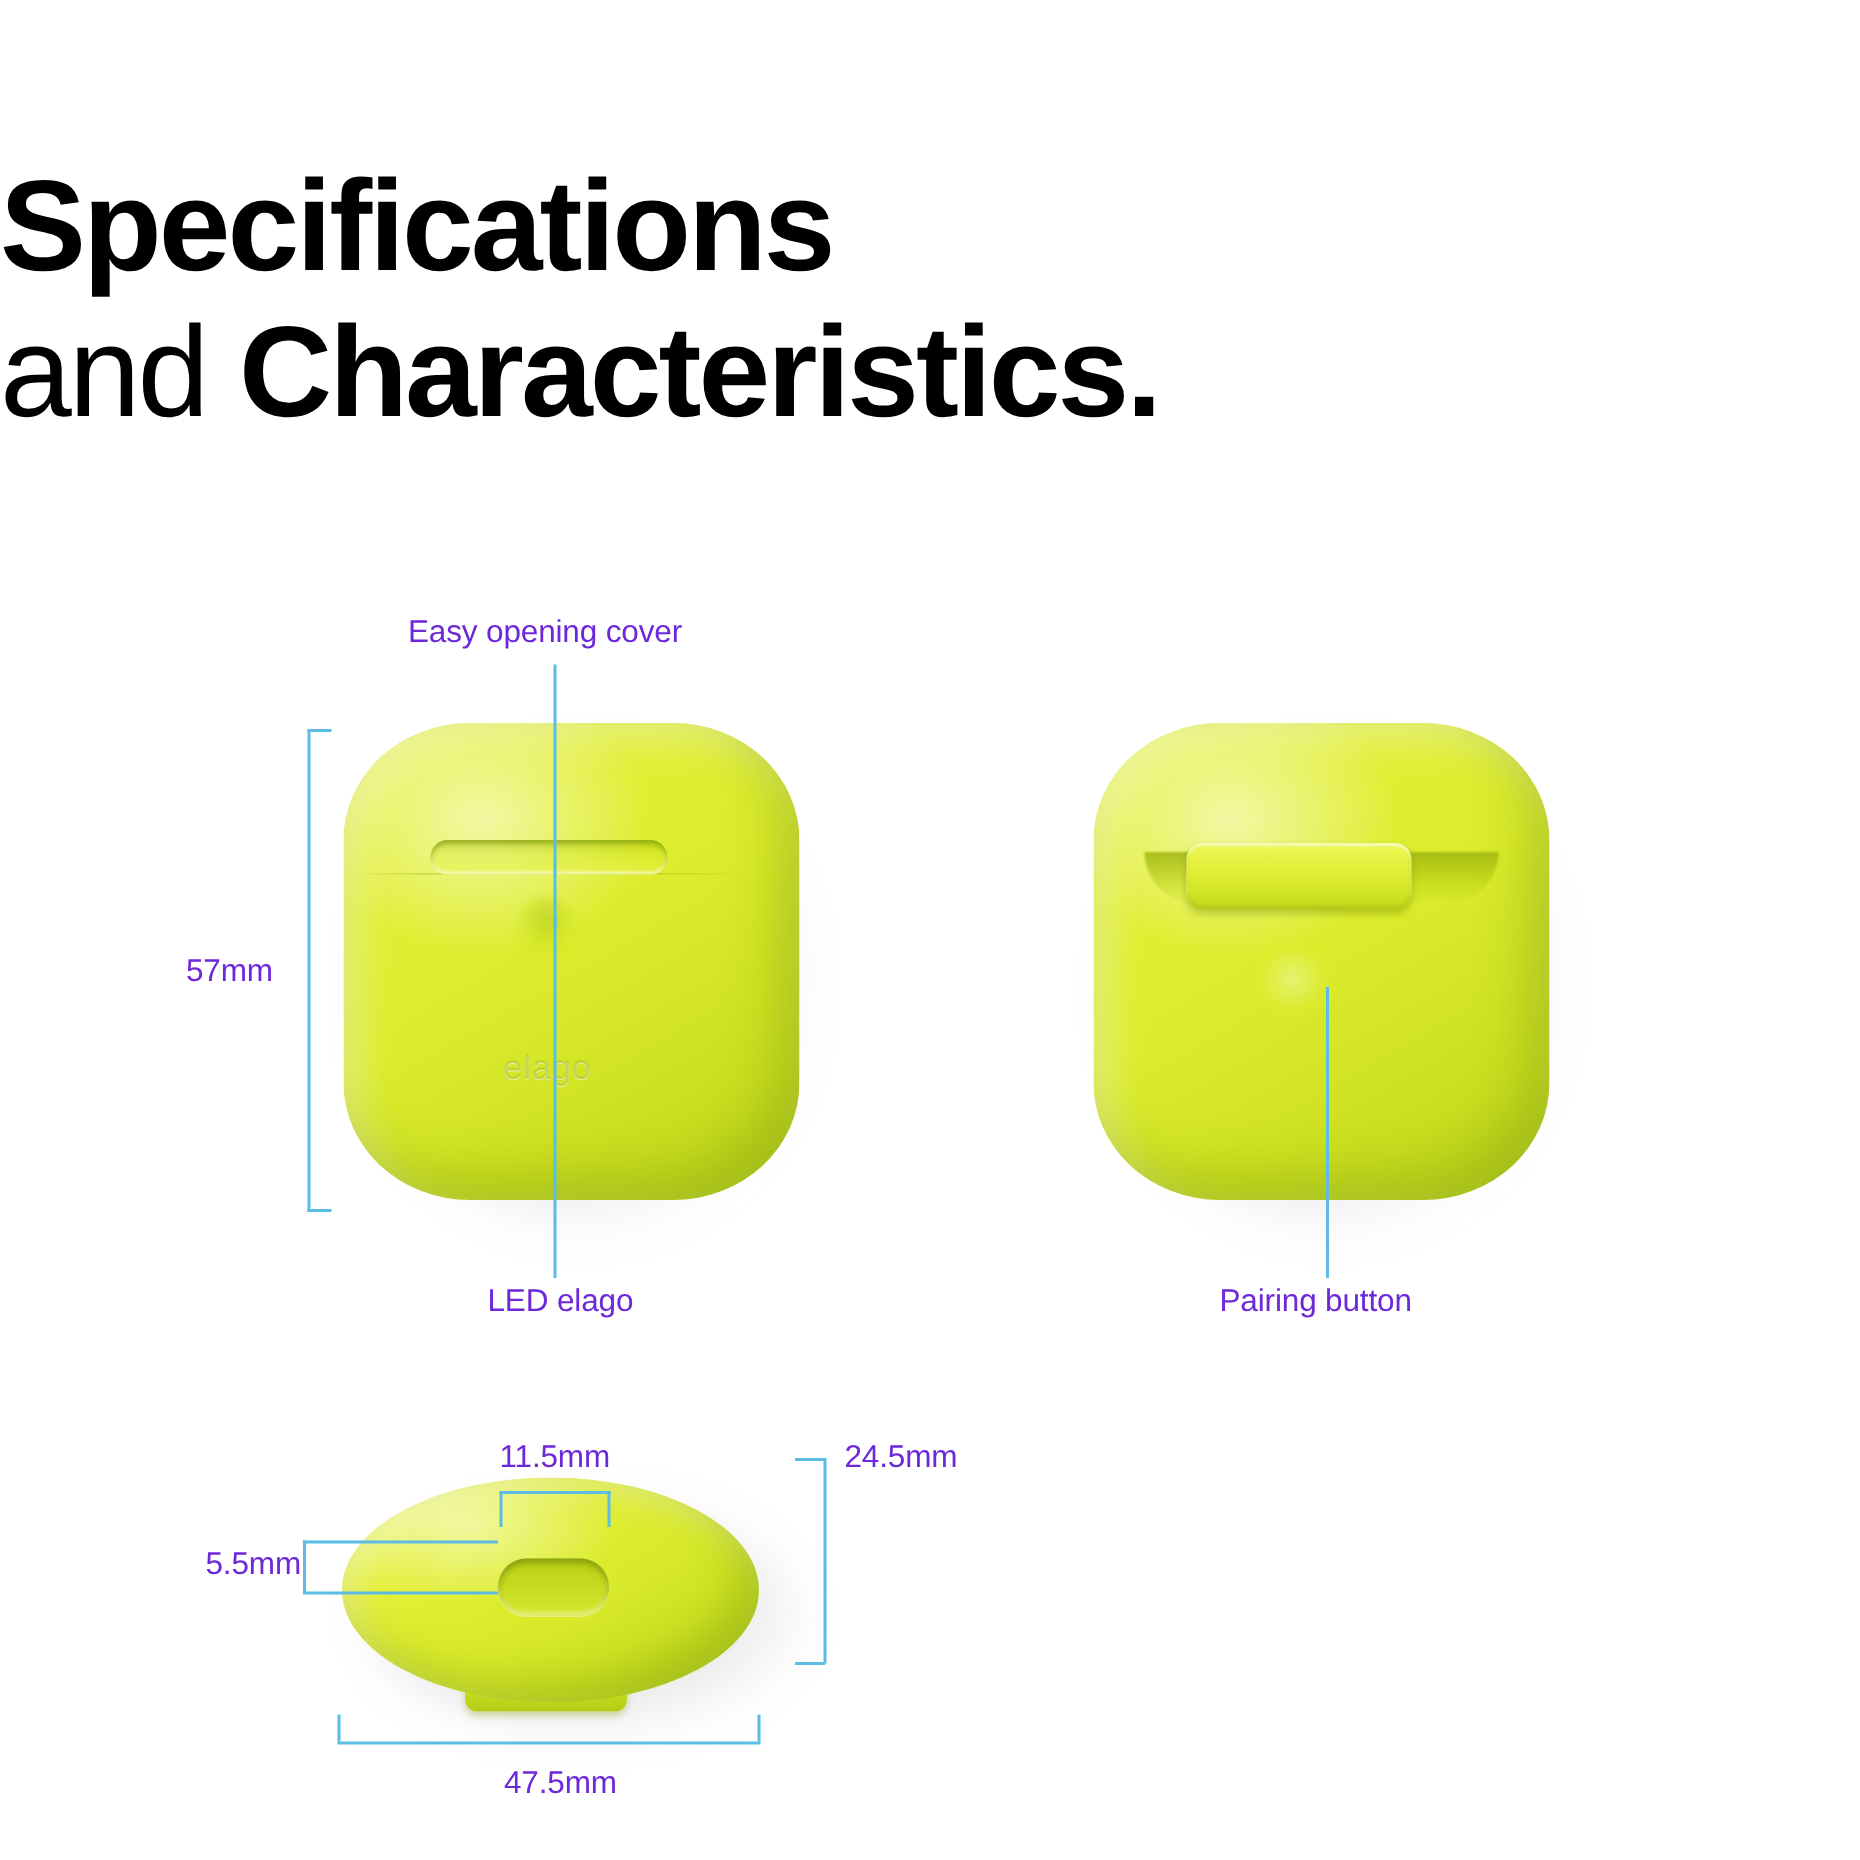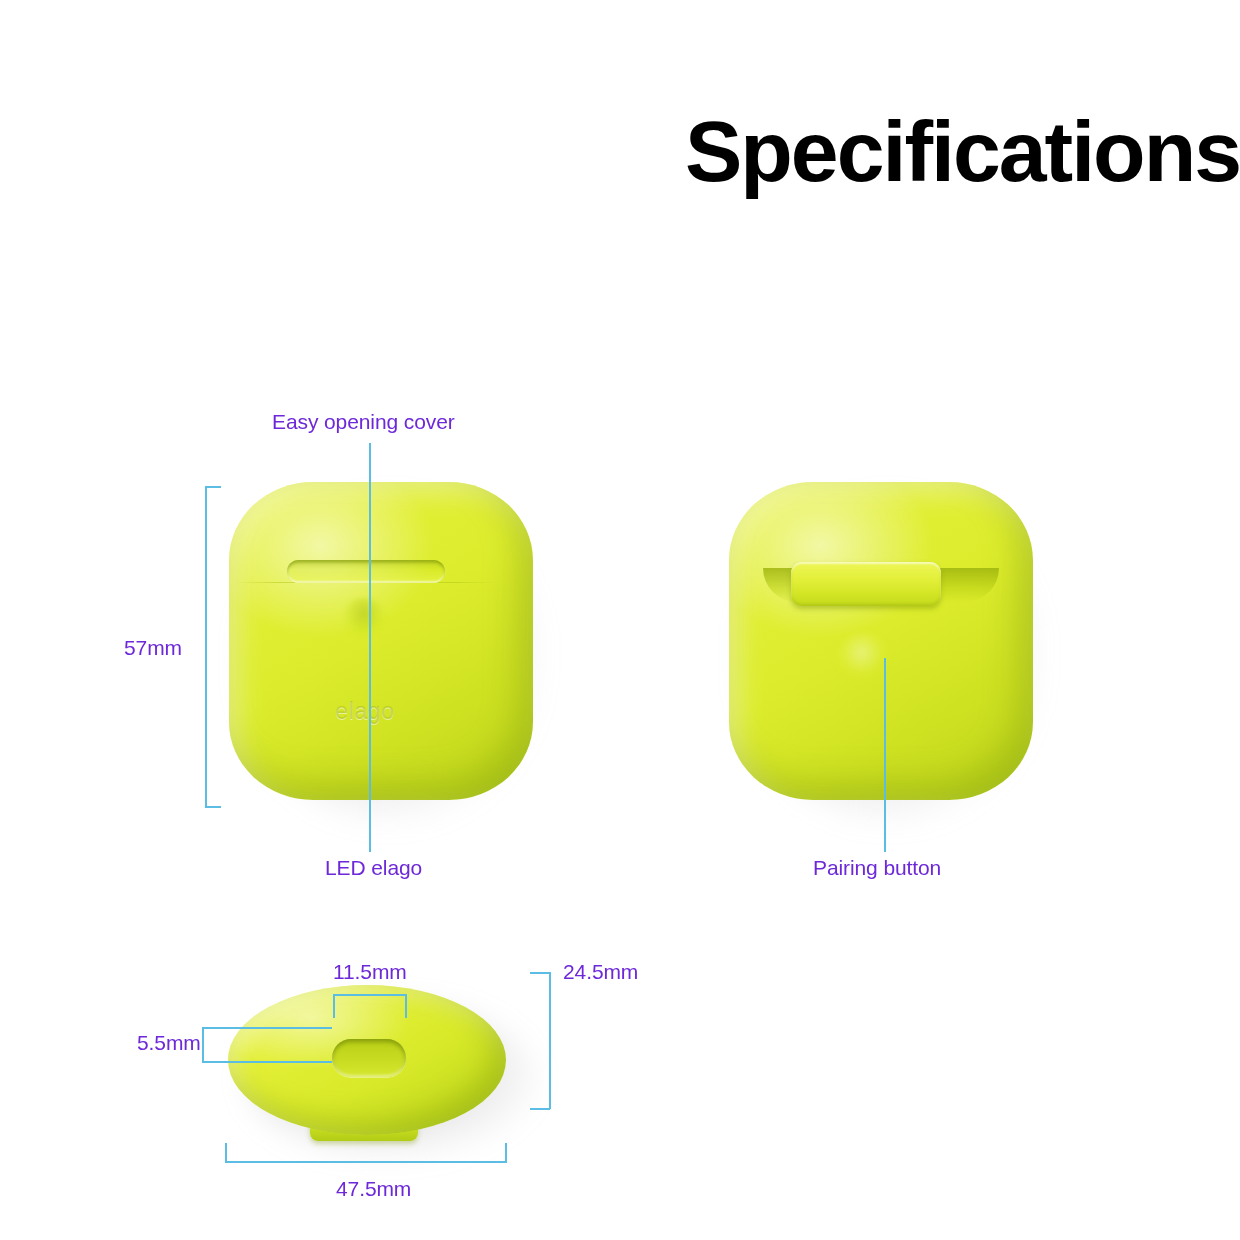--- a/index.html
+++ b/index.html
@@ -15,21 +15,21 @@
     font-family: "Liberation Sans", sans-serif;
     color: #111111;
   }
 
   
   #header {
     position: absolute;
     top: 0;
     left: 0;
     width: 1240px;
-    text-align: right;
+    text-align: left;
   }
   #title-line-1 {
     font-size: 86px;
     font-weight: 700;
     letter-spacing: -2.0px;
     line-height: 1.0;
     margin-top: 108px;
     color: #000000;
   }
   #title-line-2 {
@@ -266,20 +266,23 @@
       0 1px 0 rgba(255,255,255,0.40);
   }
 </style>
 </head>
 <body>
 
 <div id="header">
   <div id="title-line-1">
     <span class="t-bold">Specifications</span>
   </div>
+  <div id="title-line-2">
+    <span class="t-light">and </span><span class="t-bold">Characteristics.</span>
+  </div>
 </div>
 
 <div class="case-wrap" style="left:225px; top:478px; width:300px; height:340px;">
   <div class="case-shadow" style="left:22px; top:26px; width:288px; height:316px;"></div>
   <div class="case-body case-front" style="left:4px; top:4px;">
     <div class="cover-seam"></div>
     <div class="cover-slot"></div>
     <div class="led-dimple"></div>
     <div class="brandmark">elago</div>
   </div>

